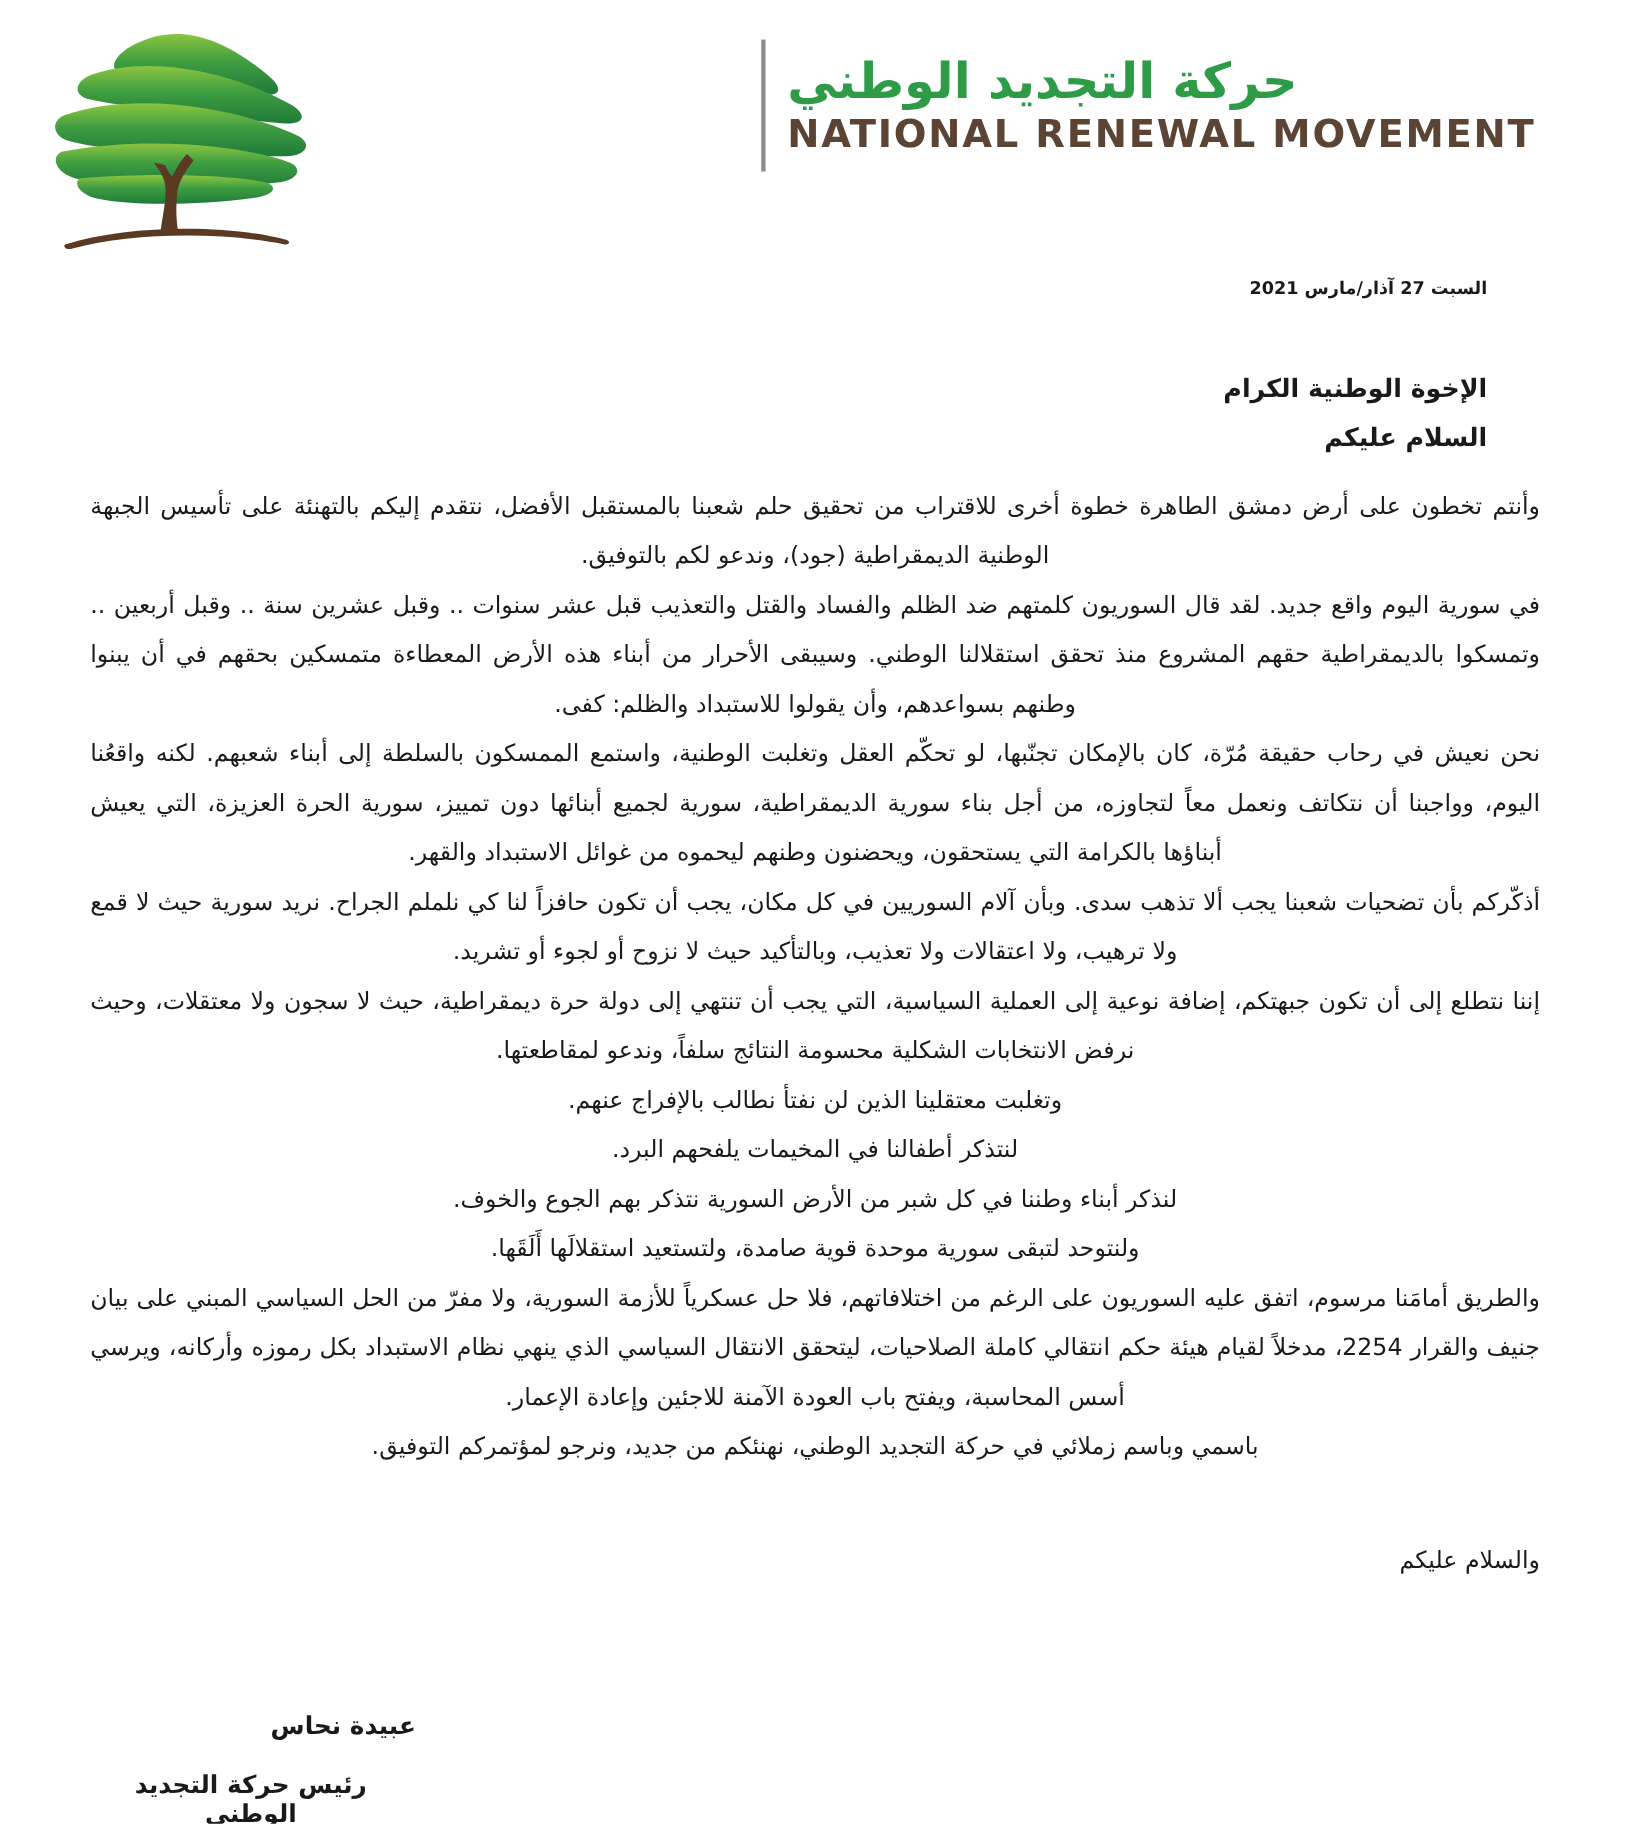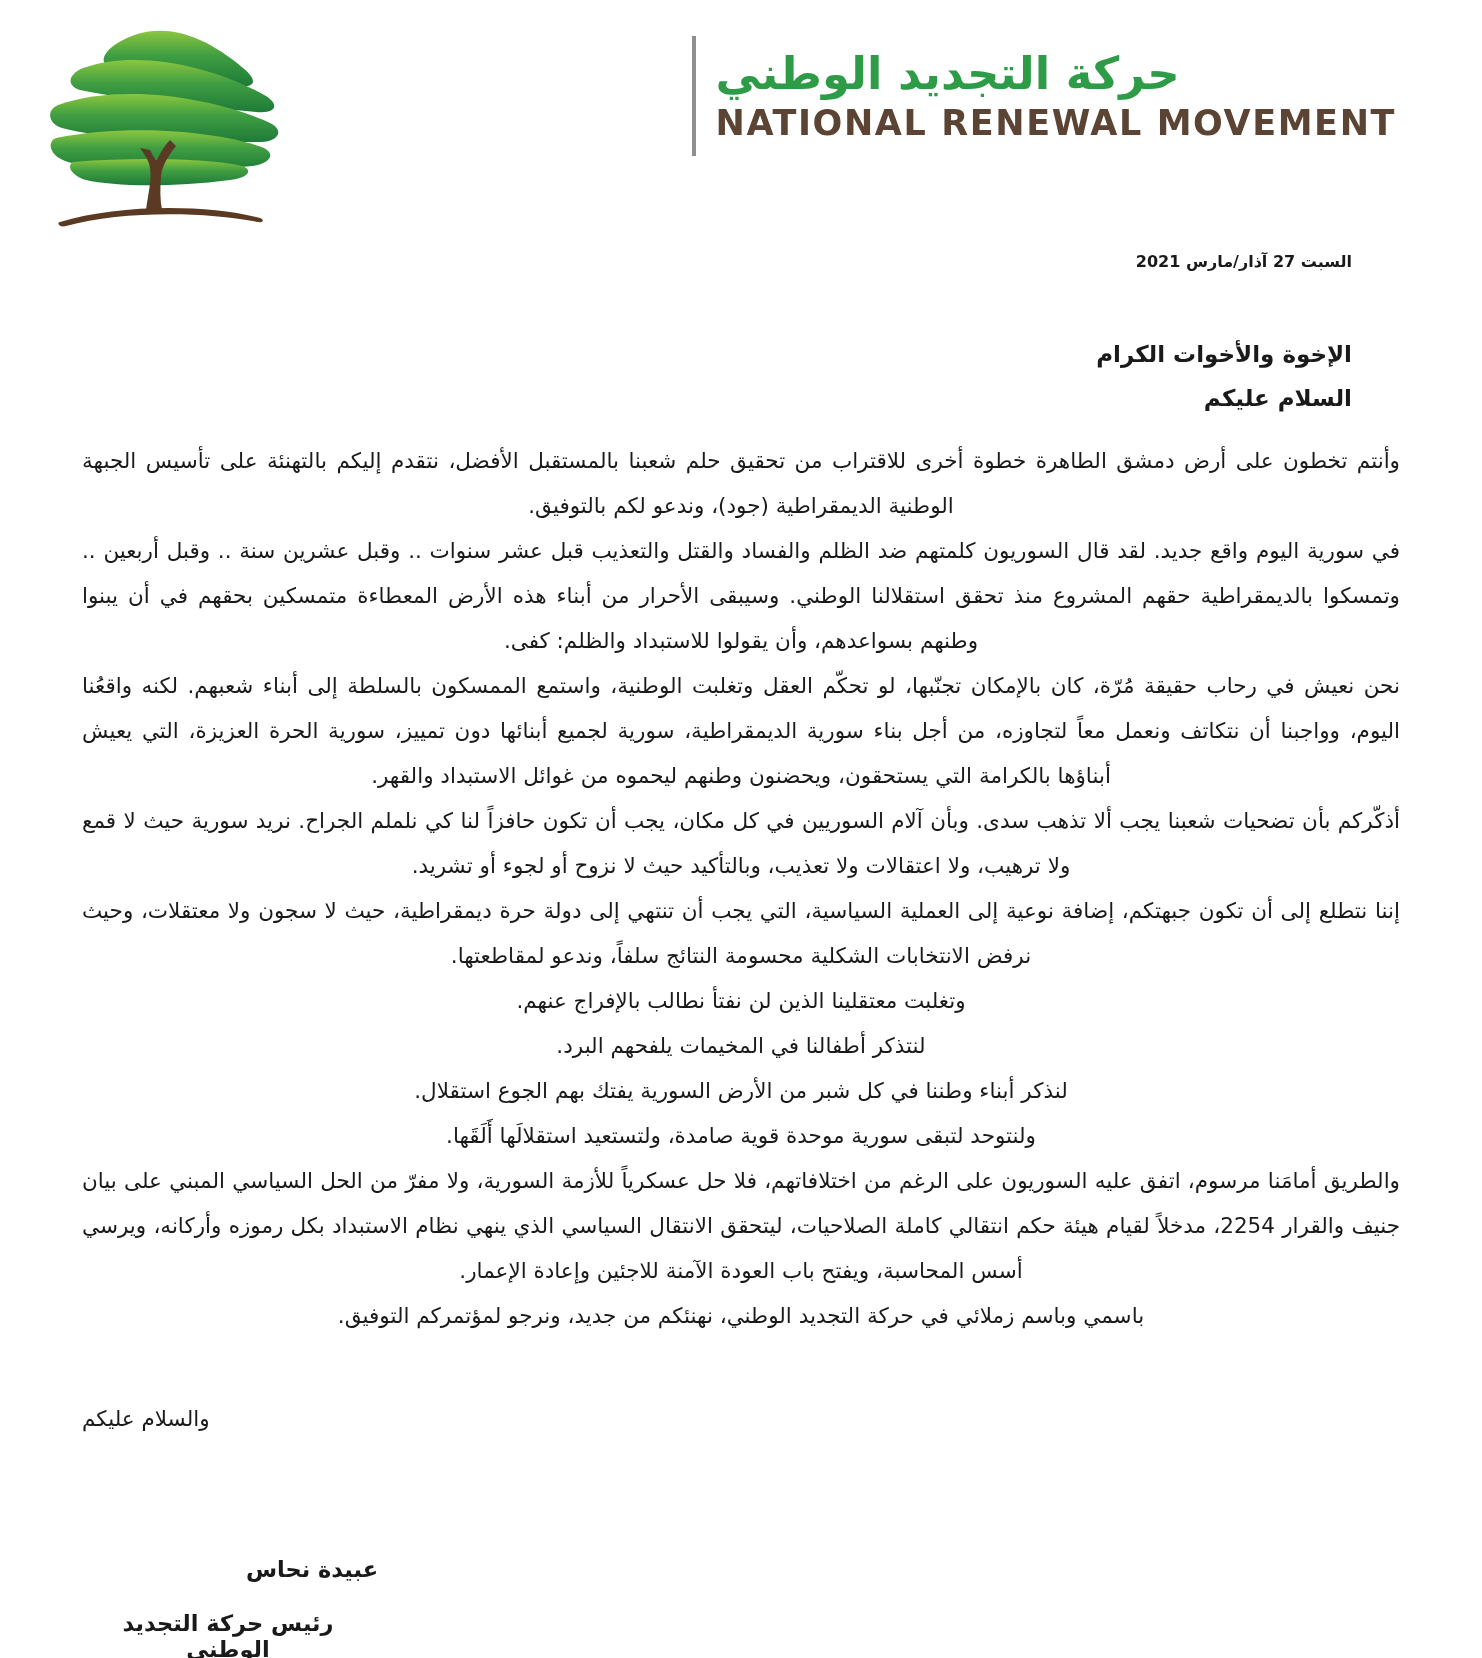--- a/index.html
+++ b/index.html
@@ -50,21 +50,21 @@
     position:absolute;top:438px;right:82px;left:82px;
     font-size:21.5px;line-height:45px;
   }
   .letter-body p{
     margin:0;
     text-align:justify;
     text-align-last:center;
   }
   .closing{
     margin-top:58px;
-    text-align:left;
+    text-align:right;
     font-size:21.5px;
   }
   .signature{
     position:absolute;left:78px;top:1556px;width:300px;
     text-align:center;font-weight:bold;font-size:22.5px;
     direction:rtl;
   }
   .signature .sig-name{margin-bottom:28px;text-align:right;}
 </style>
 </head>
@@ -98,34 +98,34 @@
     <div class="bar"></div>
     <div class="names">
       <div class="org-ar">حركة التجديد الوطني</div>
       <div class="org-en">NATIONAL RENEWAL MOVEMENT</div>
     </div>
   </div>
 
   <div class="date-line rtl">السبت 27 آذار/مارس 2021</div>
 
   <div class="salutation rtl">
-    <div>الإخوة والأخوات الكرام</div>
+    <div>الإخوة الوطنية الكرام</div>
     <div>السلام عليكم</div>
   </div>
 
   <div class="letter-body rtl">
     <div>
         <p>وأنتم تخطون على أرض دمشق الطاهرة خطوة أخرى للاقتراب من تحقيق حلم شعبنا بالمستقبل الأفضل، نتقدم إليكم بالتهنئة على تأسيس الجبهة الوطنية الديمقراطية (جود)، وندعو لكم بالتوفيق.</p>
         <p>في سورية اليوم واقع جديد. لقد قال السوريون كلمتهم ضد الظلم والفساد والقتل والتعذيب قبل عشر سنوات .. وقبل عشرين سنة .. وقبل أربعين .. وتمسكوا بالديمقراطية حقهم المشروع منذ تحقق استقلالنا الوطني. وسيبقى الأحرار من أبناء هذه الأرض المعطاءة متمسكين بحقهم في أن يبنوا وطنهم بسواعدهم، وأن يقولوا للاستبداد والظلم: كفى.</p>
         <p>نحن نعيش في رحاب حقيقة مُرّة، كان بالإمكان تجنّبها، لو تحكّم العقل وتغلبت الوطنية، واستمع الممسكون بالسلطة إلى أبناء شعبهم. لكنه واقعُنا اليوم، وواجبنا أن نتكاتف ونعمل معاً لتجاوزه، من أجل بناء سورية الديمقراطية، سورية لجميع أبنائها دون تمييز، سورية الحرة العزيزة، التي يعيش أبناؤها بالكرامة التي يستحقون، ويحضنون وطنهم ليحموه من غوائل الاستبداد والقهر.</p>
         <p>أذكّركم بأن تضحيات شعبنا يجب ألا تذهب سدى. وبأن آلام السوريين في كل مكان، يجب أن تكون حافزاً لنا كي نلملم الجراح. نريد سورية حيث لا قمع ولا ترهيب، ولا اعتقالات ولا تعذيب، وبالتأكيد حيث لا نزوح أو لجوء أو تشريد.</p>
         <p>إننا نتطلع إلى أن تكون جبهتكم، إضافة نوعية إلى العملية السياسية، التي يجب أن تنتهي إلى دولة حرة ديمقراطية، حيث لا سجون ولا معتقلات، وحيث نرفض الانتخابات الشكلية محسومة النتائج سلفاً، وندعو لمقاطعتها.</p>
         <p>وتغلبت معتقلينا الذين لن نفتأ نطالب بالإفراج عنهم.</p>
         <p>لنتذكر أطفالنا في المخيمات يلفحهم البرد.</p>
-        <p>لنذكر أبناء وطننا في كل شبر من الأرض السورية يفتك بهم الجوع استقلال.</p>
+        <p>لنذكر أبناء وطننا في كل شبر من الأرض السورية نتذكر بهم الجوع والخوف.</p>
         <p>ولنتوحد لتبقى سورية موحدة قوية صامدة، ولتستعيد استقلالَها أَلَقَها.</p>
         <p>والطريق أمامَنا مرسوم، اتفق عليه السوريون على الرغم من اختلافاتهم، فلا حل عسكرياً للأزمة السورية، ولا مفرّ من الحل السياسي المبني على بيان جنيف والقرار 2254، مدخلاً لقيام هيئة حكم انتقالي كاملة الصلاحيات، ليتحقق الانتقال السياسي الذي ينهي نظام الاستبداد بكل رموزه وأركانه، ويرسي أسس المحاسبة، ويفتح باب العودة الآمنة للاجئين وإعادة الإعمار.</p>
         <p>باسمي وباسم زملائي في حركة التجديد الوطني، نهنئكم من جديد، ونرجو لمؤتمركم التوفيق.</p>
       </div>
     <div class="closing">والسلام عليكم</div>
   </div>
 
   <div class="signature">
     <div class="sig-name">عبيدة نحاس</div>
     <div class="sig-title">رئيس حركة التجديد الوطني</div>

